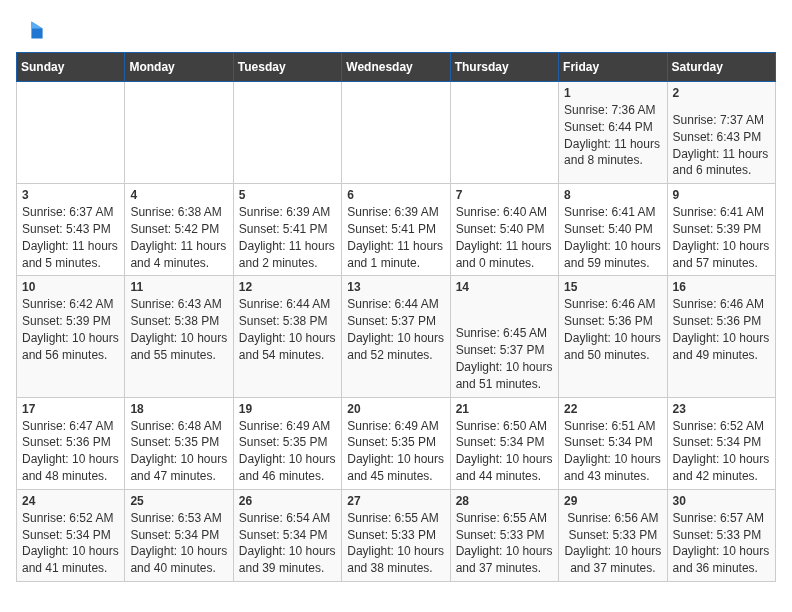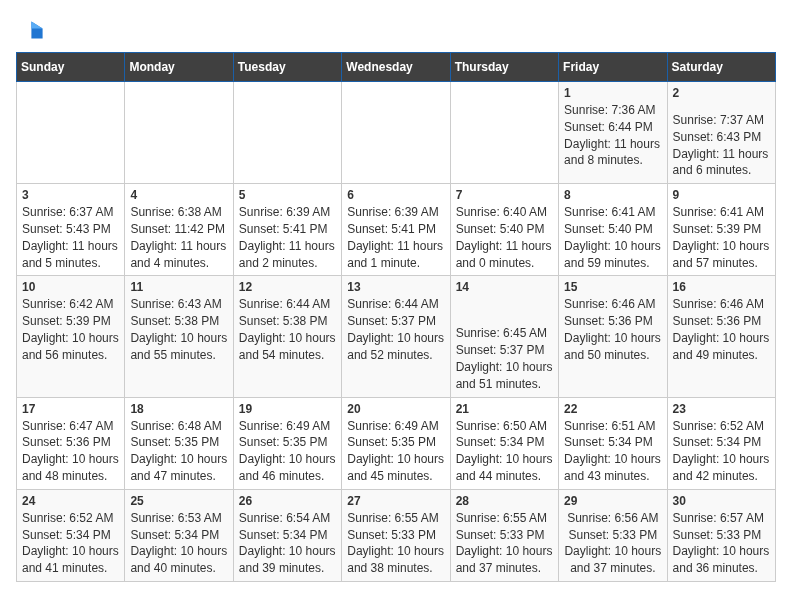--- a/index.html
+++ b/index.html
@@ -145,21 +145,21 @@
       <tr>
         <td>
           <span class="day-number">3</span>
           <div class="day-info" style="white-space: pre-line;">Sunrise: 6:37 AM
 Sunset: 5:43 PM
 Daylight: 11 hours and 5 minutes.</div>
         </td>
         <td>
           <span class="day-number">4</span>
           <div class="day-info" style="white-space: pre-line;">Sunrise: 6:38 AM
-Sunset: 11:42 PM
+Sunset: 5:42 PM
 Daylight: 11 hours and 4 minutes.</div>
         </td>
         <td>
           <span class="day-number">5</span>
           <div class="day-info" style="white-space: pre-line;">Sunrise: 6:39 AM
 Sunset: 5:41 PM
 Daylight: 11 hours and 2 minutes.</div>
         </td>
         <td>
           <span class="day-number">6</span>

